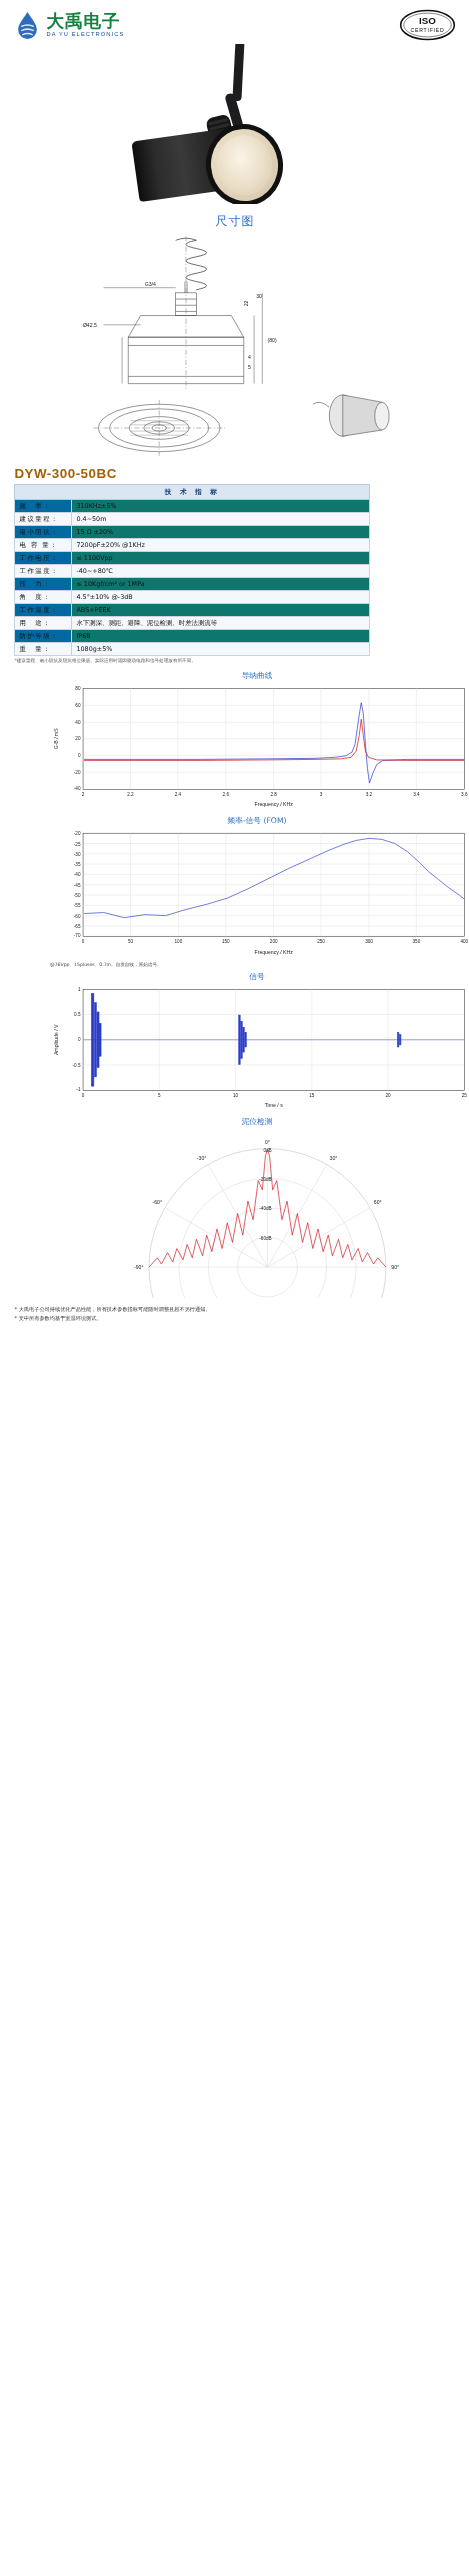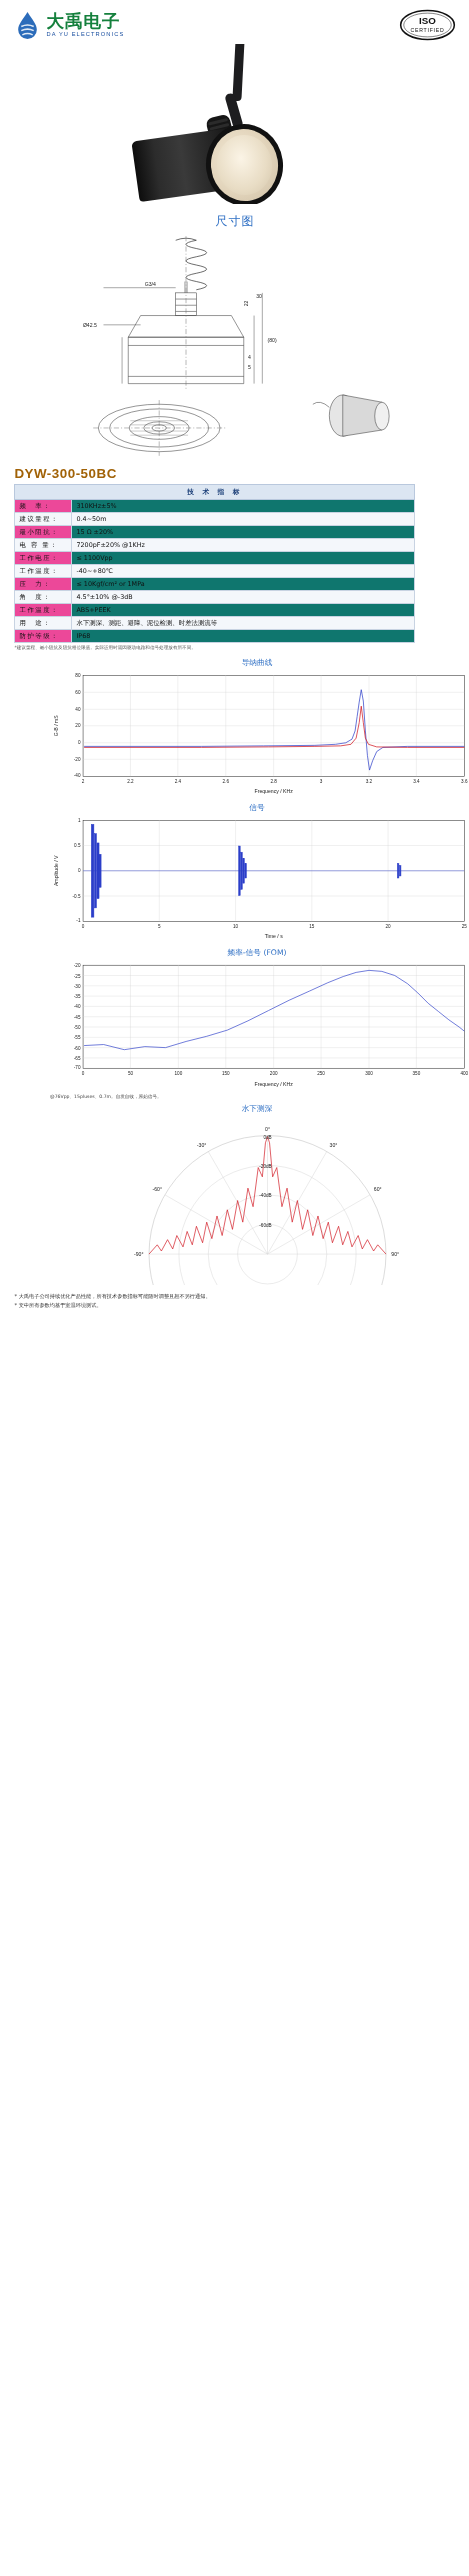--- a/index.html
+++ b/index.html
@@ -78,31 +78,31 @@
 
   
   .drawings { padding: 2.1px 20.6px 5.2px 20.6px; }
 
   
   .model {
     padding: 3.1px 14.4px 0 14.4px;
     color:#a16207; font-size:13.4px; font-weight:bold; letter-spacing:0.5px;
   }
   table.spec {
-    width: 401px; margin: 3.1px 14.4px 1px 14.4px; border-collapse: collapse;
+    width: 356px; margin: 3.1px 14.4px 1px 14.4px; border-collapse: collapse;
     font-size: 6.4px; font-family:"DejaVu Sans","Liberation Sans",sans-serif;
   }
   table.spec th {
     background:#dce6f2; color:#1a3e77; font-weight:bold; padding:2.6px 3.1px;
     border:0.5px solid #b9c8dd; text-align:center; letter-spacing:3.1px; font-size:6.7px;
   }
   table.spec td {
     border:0.5px solid #c8d3e2; padding:1.5px 4.1px; height:10.3px;
   }
-  table.spec td.k { width:57px; background:#ec4899; letter-spacing:1.5px; color:#111; }
+  table.spec td.k { width:57px; background:#0369a1; letter-spacing:1.5px; color:#111; }
   table.spec td.v { background:#0f766e; color:#111; }
   table.spec tr:nth-child(even) td { background:#f4f7fb; }
   .note {
     margin: 2.1px 14.4px 5.2px 14.4px; font-size:4.6px; color:#555; line-height:1.5;
     font-family:"DejaVu Sans","Liberation Sans",sans-serif;
   }
 
   
   .chart-wrap { padding: 0 3px; margin-left: 44px; }
   .chart-title {
@@ -268,20 +268,24 @@
           <td class="k">工作温度：</td>
           <td class="v">ABS+PEEK</td>
         </tr>
       <tr>
           <td class="k">用　途：</td>
           <td class="v">水下测深、测距、避障、泥位检测、时差法测流等</td>
         </tr>
       <tr>
           <td class="k">防护等级：</td>
           <td class="v">IP68</td>
+        </tr>
+      <tr>
+          <td class="k">重　量：</td>
+          <td class="v">1080g±5%</td>
         </tr>
     </tbody>
   </table>
   <div class="note">*建议量程、最小阻抗及阻抗相位限值。实际适用时需因驱动电路和信号处理放有所不同。</div>
 
   <div class="chart-wrap">
     <div class="chart-title">导纳曲线</div>
     <div class="chart-box">
       <svg width="441" height="129" viewBox="0 0 856 250">
         <rect x="70" y="12" width="740" height="196" fill="#fff" stroke="#222"></rect>
@@ -319,69 +323,20 @@
           <text x="65" y="16">80</text>
             <text x="65" y="48">60</text>
             <text x="65" y="81">40</text>
           <text x="65" y="113">20</text>
             <text x="65" y="146">0</text>
             <text x="65" y="178">-20</text>
           <text x="65" y="210">-40</text>
         </g>
         <text x="440" y="240" font-size="10" text-anchor="middle" fill="#222">Frequency / KHz</text>
         <text x="22" y="110" font-size="10" text-anchor="middle" fill="#222" transform="rotate(-90 22 110)">G-B / mS</text>
-      </svg>
-    </div>
-  </div>
-
-  <div class="chart-wrap">
-    <div class="chart-title">信号</div>
-    <div class="chart-box">
-      <svg width="441" height="129" viewBox="0 0 856 250">
-        <rect x="70" y="12" width="740" height="196" fill="#fff" stroke="#222"></rect>
-        <g stroke="#d6d6d6" stroke-width=".7">
-          <line x1="218" y1="12" x2="218" y2="208"></line>
-            <line x1="366" y1="12" x2="366" y2="208"></line>
-          <line x1="514" y1="12" x2="514" y2="208"></line>
-            <line x1="662" y1="12" x2="662" y2="208"></line>
-          <line x1="70" y1="61" x2="810" y2="61"></line>
-            <line x1="70" y1="110" x2="810" y2="110"></line>
-          <line x1="70" y1="159" x2="810" y2="159"></line>
-        </g>
-        <line x1="70" y1="110" x2="810" y2="110" stroke="#2b3ec9" stroke-width=".9"></line>
-        <g stroke="#2b3ec9" stroke-width="1">
-          <rect x="86" y="20" width="5" height="180" fill="#2b3ec9"></rect>
-          <rect x="92" y="38" width="4" height="144" fill="#2b3ec9"></rect>
-          <rect x="97" y="56" width="4" height="108" fill="#2b3ec9"></rect>
-          <rect x="101" y="78" width="4" height="64" fill="#2b3ec9"></rect>
-          <rect x="372" y="62" width="3" height="96" fill="#2b3ec9"></rect>
-          <rect x="376" y="74" width="3" height="72" fill="#2b3ec9"></rect>
-          <rect x="380" y="86" width="3" height="48" fill="#2b3ec9"></rect>
-          <rect x="384" y="96" width="3" height="28" fill="#2b3ec9"></rect>
-          <rect x="680" y="96" width="3" height="28" fill="#2b3ec9"></rect>
-          <rect x="684" y="100" width="3" height="20" fill="#2b3ec9"></rect>
-        </g>
-        <g font-size="9" fill="#222" text-anchor="middle">
-          <text x="70" y="222">0</text>
-            <text x="218" y="222">5</text>
-            <text x="366" y="222">10</text>
-          <text x="514" y="222">15</text>
-            <text x="662" y="222">20</text>
-            <text x="810" y="222">25</text>
-          <text x="830" y="222">×10⁻⁴</text>
-        </g>
-        <g font-size="9" fill="#222" text-anchor="end">
-          <text x="65" y="16">1</text>
-            <text x="65" y="64">0.5</text>
-            <text x="65" y="113">0</text>
-          <text x="65" y="162">-0.5</text>
-            <text x="65" y="210">-1</text>
-        </g>
-        <text x="440" y="240" font-size="10" text-anchor="middle" fill="#222">Time / s</text>
-        <text x="22" y="110" font-size="10" text-anchor="middle" fill="#222" transform="rotate(-90 22 110)">Amplitude / V</text>
       </svg>
     </div>
   </div>
 
   <div class="chart-wrap">
     <div class="chart-title">频率-信号 (FOM)</div>
     <div class="chart-box">
       <svg width="441" height="134" viewBox="0 0 856 260">
         <rect x="70" y="12" width="740" height="200" fill="#fff" stroke="#222"></rect>
         <g stroke="#d6d6d6" stroke-width=".7">
@@ -427,21 +382,70 @@
           <text x="65" y="196">-65</text>
             <text x="65" y="214">-70</text>
         </g>
         <text x="440" y="246" font-size="10" text-anchor="middle" fill="#222">Frequency / KHz</text>
       </svg>
     </div>
     <div class="chart-note">@76Vpp、15pluses、0.7m。自发自收，原始信号。</div>
   </div>
 
   <div class="chart-wrap">
-    <div class="chart-title">水下测深</div>
+    <div class="chart-title">信号</div>
+    <div class="chart-box">
+      <svg width="441" height="129" viewBox="0 0 856 250">
+        <rect x="70" y="12" width="740" height="196" fill="#fff" stroke="#222"></rect>
+        <g stroke="#d6d6d6" stroke-width=".7">
+          <line x1="218" y1="12" x2="218" y2="208"></line>
+            <line x1="366" y1="12" x2="366" y2="208"></line>
+          <line x1="514" y1="12" x2="514" y2="208"></line>
+            <line x1="662" y1="12" x2="662" y2="208"></line>
+          <line x1="70" y1="61" x2="810" y2="61"></line>
+            <line x1="70" y1="110" x2="810" y2="110"></line>
+          <line x1="70" y1="159" x2="810" y2="159"></line>
+        </g>
+        <line x1="70" y1="110" x2="810" y2="110" stroke="#2b3ec9" stroke-width=".9"></line>
+        <g stroke="#2b3ec9" stroke-width="1">
+          <rect x="86" y="20" width="5" height="180" fill="#2b3ec9"></rect>
+          <rect x="92" y="38" width="4" height="144" fill="#2b3ec9"></rect>
+          <rect x="97" y="56" width="4" height="108" fill="#2b3ec9"></rect>
+          <rect x="101" y="78" width="4" height="64" fill="#2b3ec9"></rect>
+          <rect x="372" y="62" width="3" height="96" fill="#2b3ec9"></rect>
+          <rect x="376" y="74" width="3" height="72" fill="#2b3ec9"></rect>
+          <rect x="380" y="86" width="3" height="48" fill="#2b3ec9"></rect>
+          <rect x="384" y="96" width="3" height="28" fill="#2b3ec9"></rect>
+          <rect x="680" y="96" width="3" height="28" fill="#2b3ec9"></rect>
+          <rect x="684" y="100" width="3" height="20" fill="#2b3ec9"></rect>
+        </g>
+        <g font-size="9" fill="#222" text-anchor="middle">
+          <text x="70" y="222">0</text>
+            <text x="218" y="222">5</text>
+            <text x="366" y="222">10</text>
+          <text x="514" y="222">15</text>
+            <text x="662" y="222">20</text>
+            <text x="810" y="222">25</text>
+          <text x="830" y="222">×10⁻⁴</text>
+        </g>
+        <g font-size="9" fill="#222" text-anchor="end">
+          <text x="65" y="16">1</text>
+            <text x="65" y="64">0.5</text>
+            <text x="65" y="113">0</text>
+          <text x="65" y="162">-0.5</text>
+            <text x="65" y="210">-1</text>
+        </g>
+        <text x="440" y="240" font-size="10" text-anchor="middle" fill="#222">Time / s</text>
+        <text x="22" y="110" font-size="10" text-anchor="middle" fill="#222" transform="rotate(-90 22 110)">Amplitude / V</text>
+      </svg>
+    </div>
+  </div>
+
+  <div class="chart-wrap">
+    <div class="chart-title">泥位检测</div>
     <div class="chart-box">
       <svg width="441" height="170" viewBox="0 0 856 330">
         <g transform="translate(428,270)">
           <circle cx="0" cy="0" r="230" fill="none" stroke="#bbb"></circle>
           <circle cx="0" cy="0" r="172" fill="none" stroke="#d8d8d8"></circle>
           <circle cx="0" cy="0" r="115" fill="none" stroke="#d8d8d8"></circle>
           <circle cx="0" cy="0" r="58" fill="none" stroke="#d8d8d8"></circle>
           <g stroke="#d8d8d8">
             <line x1="-230" y1="0" x2="230" y2="0"></line>
             <line x1="0" y1="0" x2="0" y2="-230"></line>

